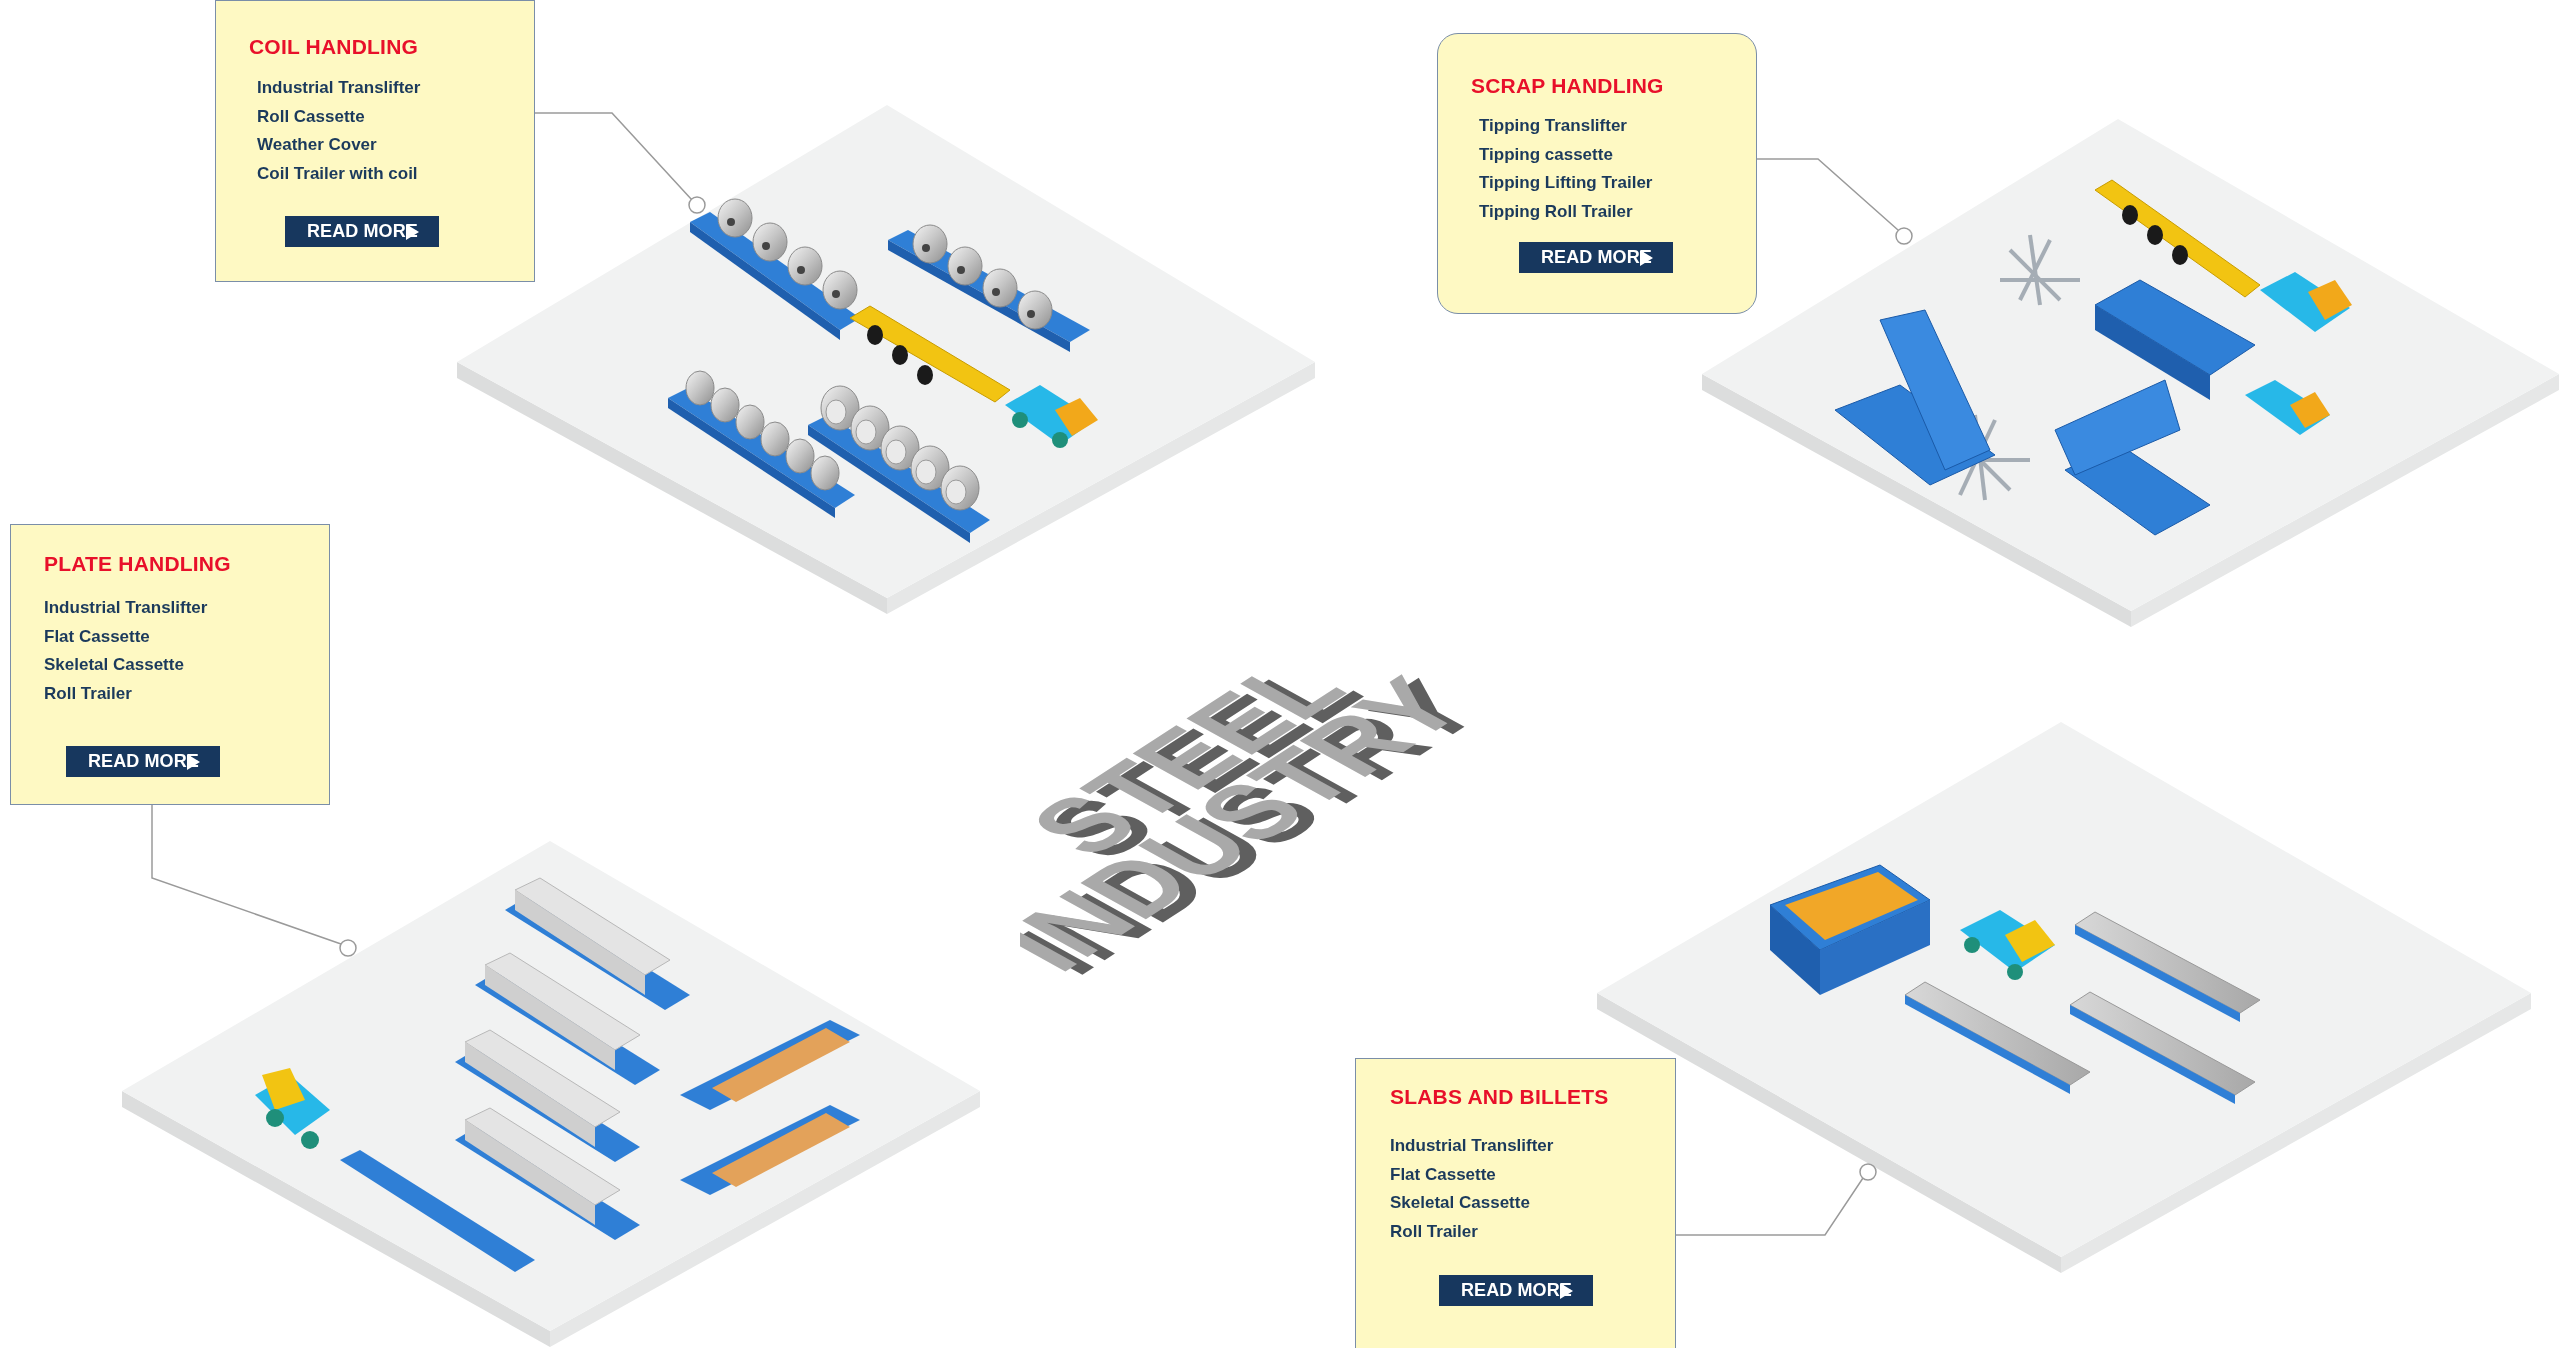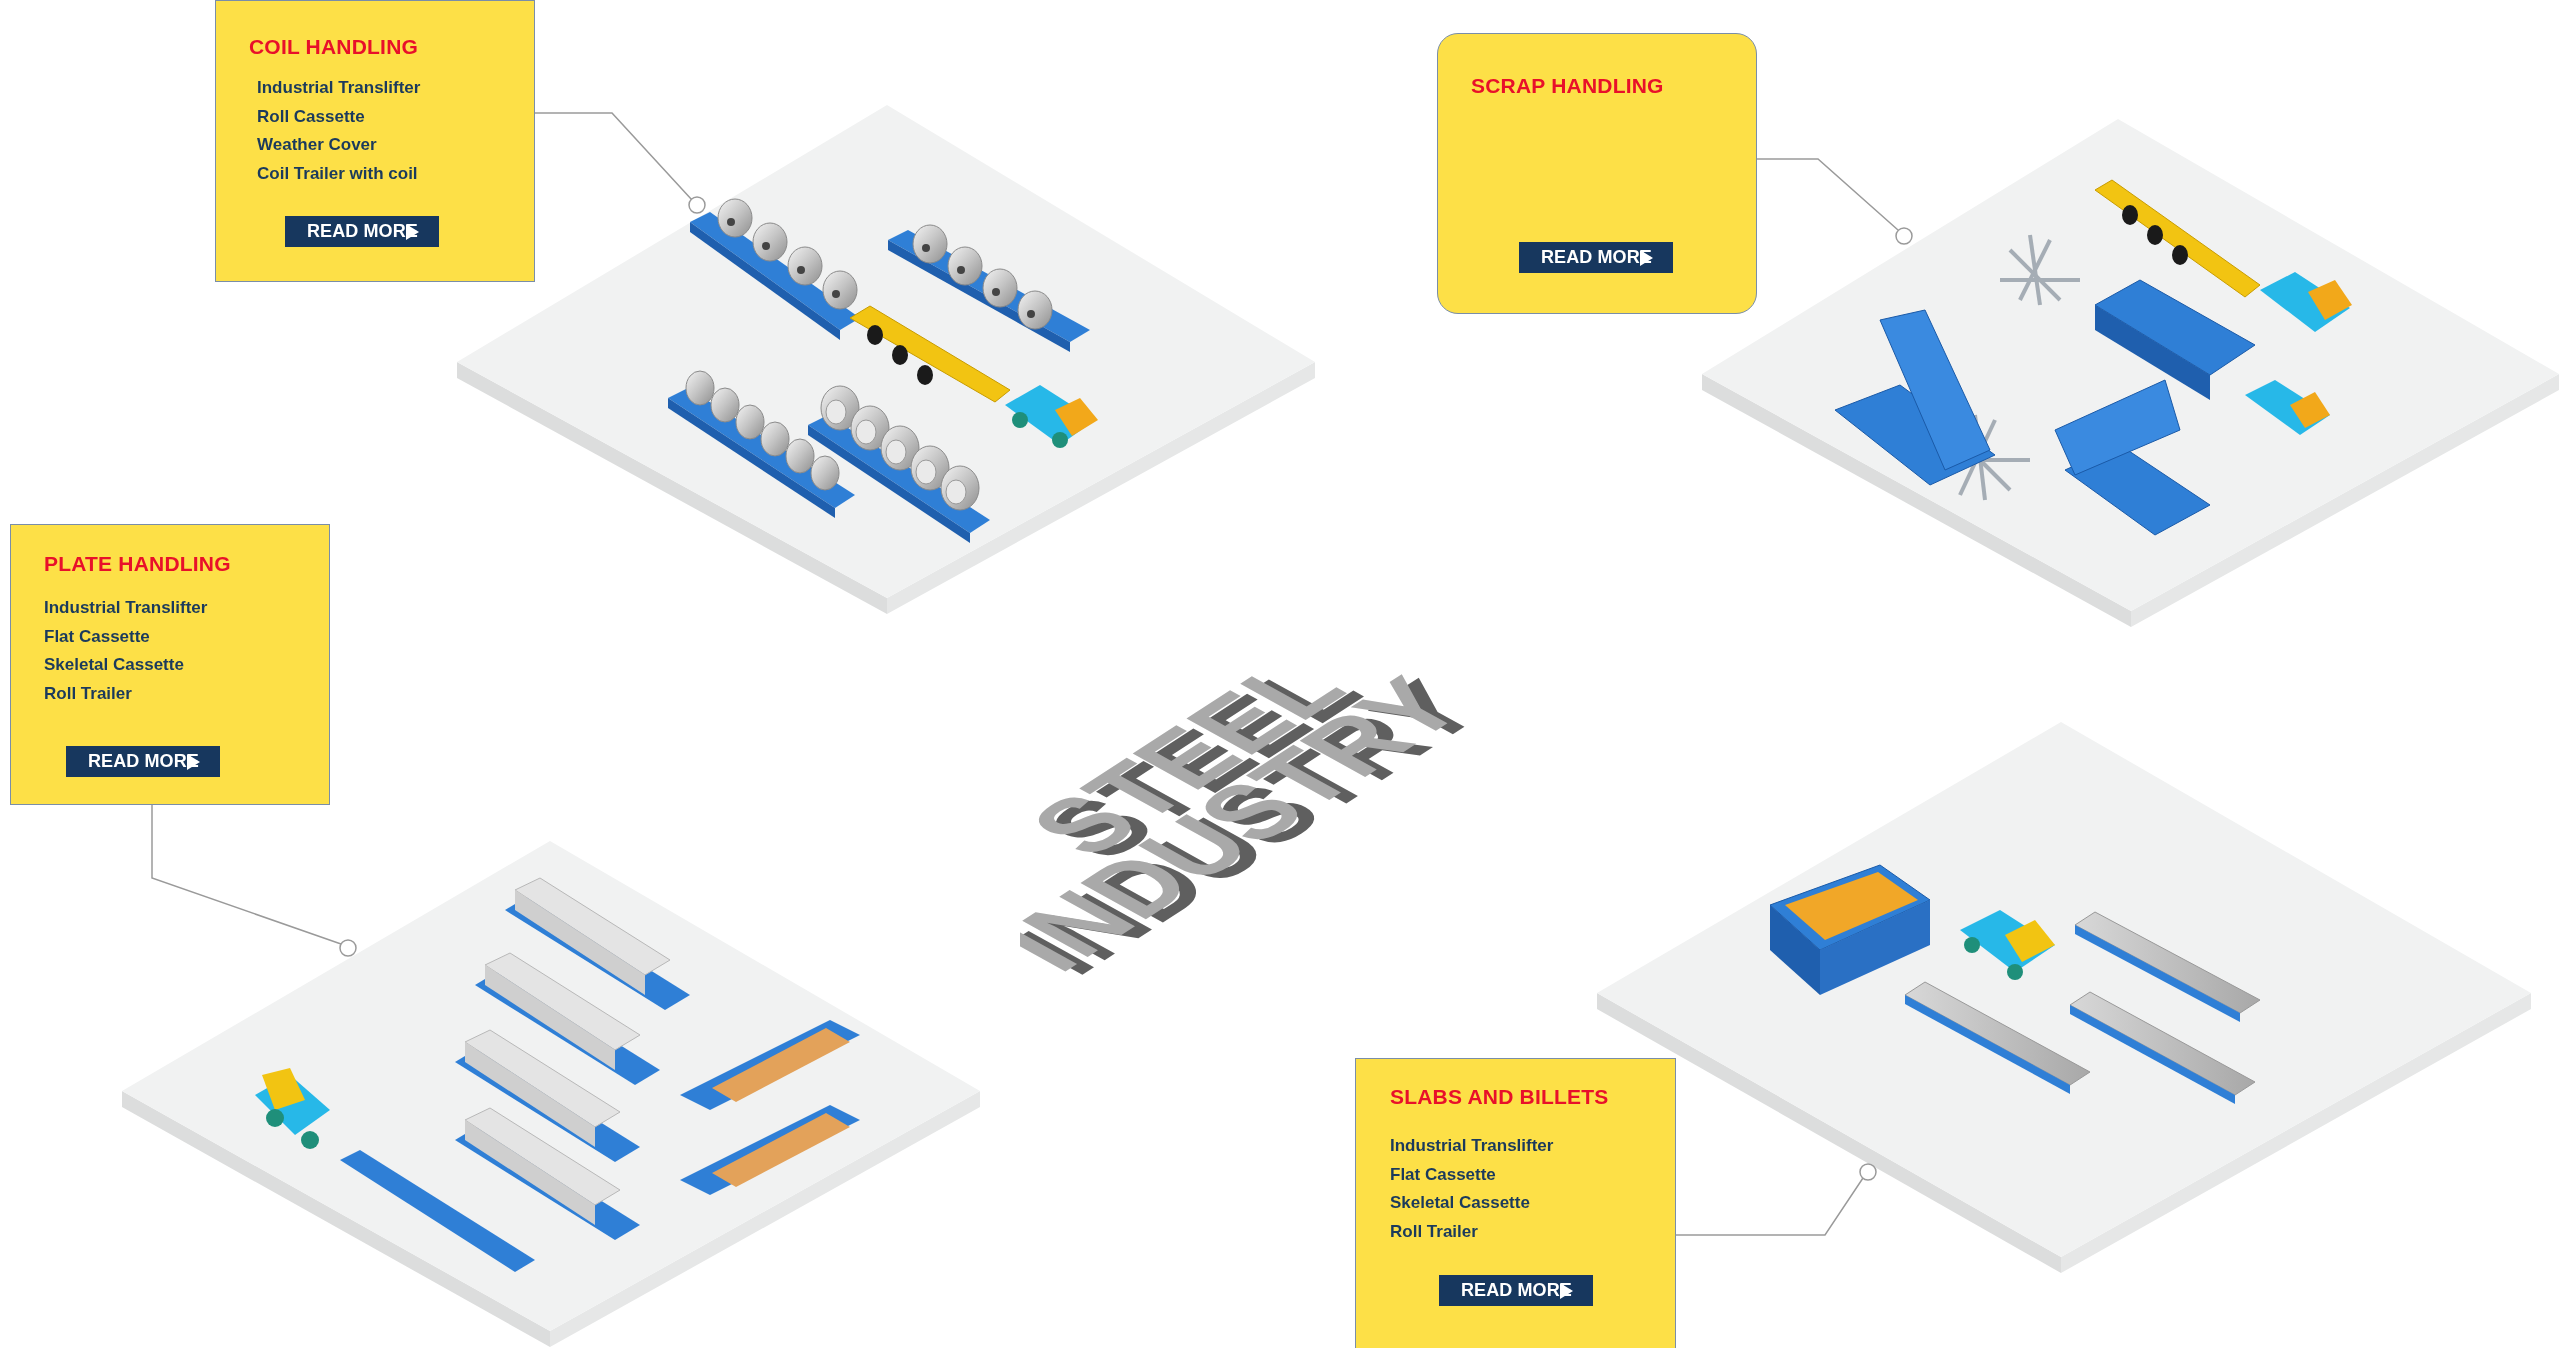--- a/index.html
+++ b/index.html
@@ -1,21 +1,21 @@
 <!DOCTYPE html>
 <html><head>
 <meta charset="utf-8">
 <style>
   html, body { margin:0; padding:0; background:#ffffff; }
   body { width:2560px; height:1348px; position:relative; overflow:hidden;
          font-family:"Liberation Sans", sans-serif; }
   .scene { position:absolute; left:0; top:0; width:2560px; height:1348px; }
   svg.bg { position:absolute; left:0; top:0; }
 
-  .callout { position:absolute; background:#fde047; border:1.5px solid #7a8ea8;
+  .callout { position:absolute; background:#fef9c3; border:1.5px solid #7a8ea8;
              box-sizing:border-box;padding-left:12px; }
   .callout .title { position:absolute; color:#e8102a; font-weight:bold;
                     font-size:21px; letter-spacing:0.2px; }
   .callout ul { list-style:none; margin:0; padding:0; position:absolute; }
   .callout li { color:#1b3a5c; font-weight:bold; font-size:17px; line-height:28.5px; }
   .callout .btn { position:absolute; width:154px; height:31px; background:#17375e;
                   display:flex; align-items:center; cursor:pointer; }
   .callout .btn .lbl { color:#fff; font-weight:bold; font-size:18px; margin-left:22px;
                        letter-spacing:0.1px; }
   .callout .btn .arrow { position:absolute; right:20px; top:8px; width:0; height:0;
@@ -282,20 +282,26 @@
       <li>Coil Trailer with coil</li>
     </ul>
     <div class="btn" style="left:69px; top:215px;">
       <span class="lbl">READ MORE</span>
       <span class="arrow"></span>
     </div>
   </div>
 
   <div class="callout" id="scrap">
     <div class="title" style="left:33px; top:40px;">SCRAP HANDLING</div>
+    <ul style="left:41px; top:78px;">
+      <li>Tipping Translifter</li>
+      <li>Tipping cassette</li>
+      <li>Tipping Lifting Trailer</li>
+      <li>Tipping Roll Trailer</li>
+    </ul>
     <div class="btn" style="left:81px; top:208px;">
       <span class="lbl">READ MORE</span>
       <span class="arrow"></span>
     </div>
   </div>
 
   <div class="callout" id="plate">
     <div class="title" style="left:33px; top:27px;">PLATE HANDLING</div>
     <ul style="left:33px; top:69px;">
       <li>Industrial Translifter</li>

